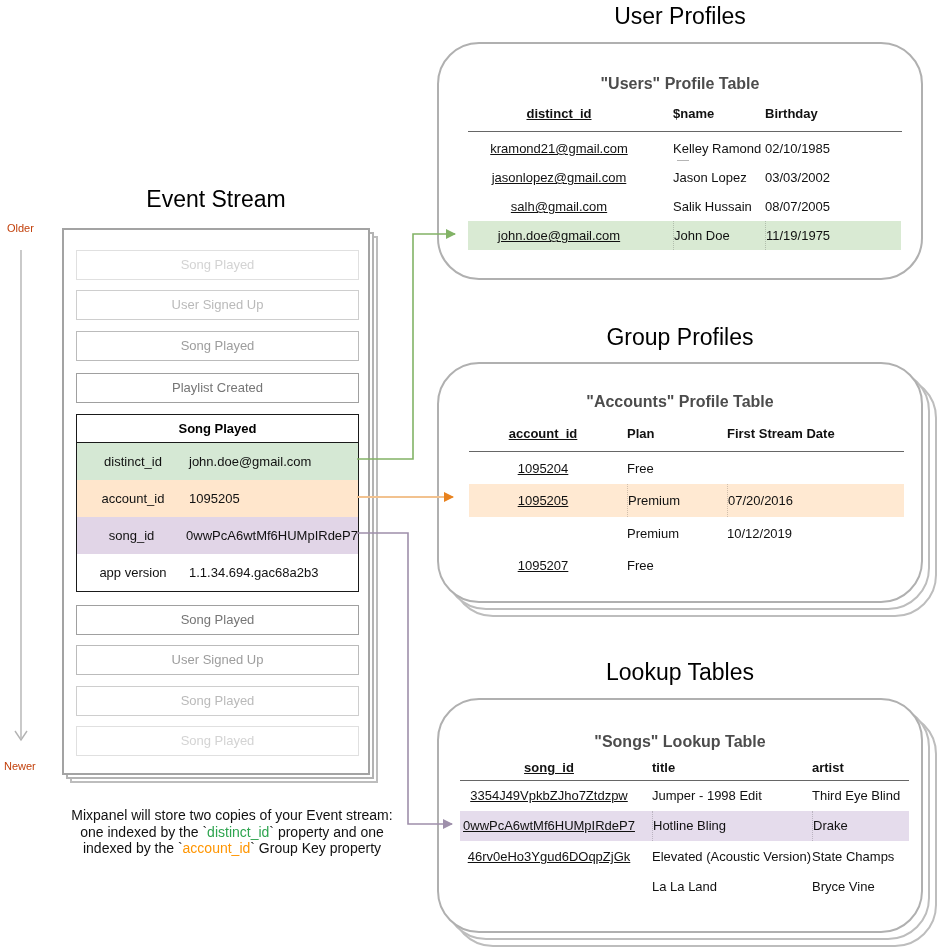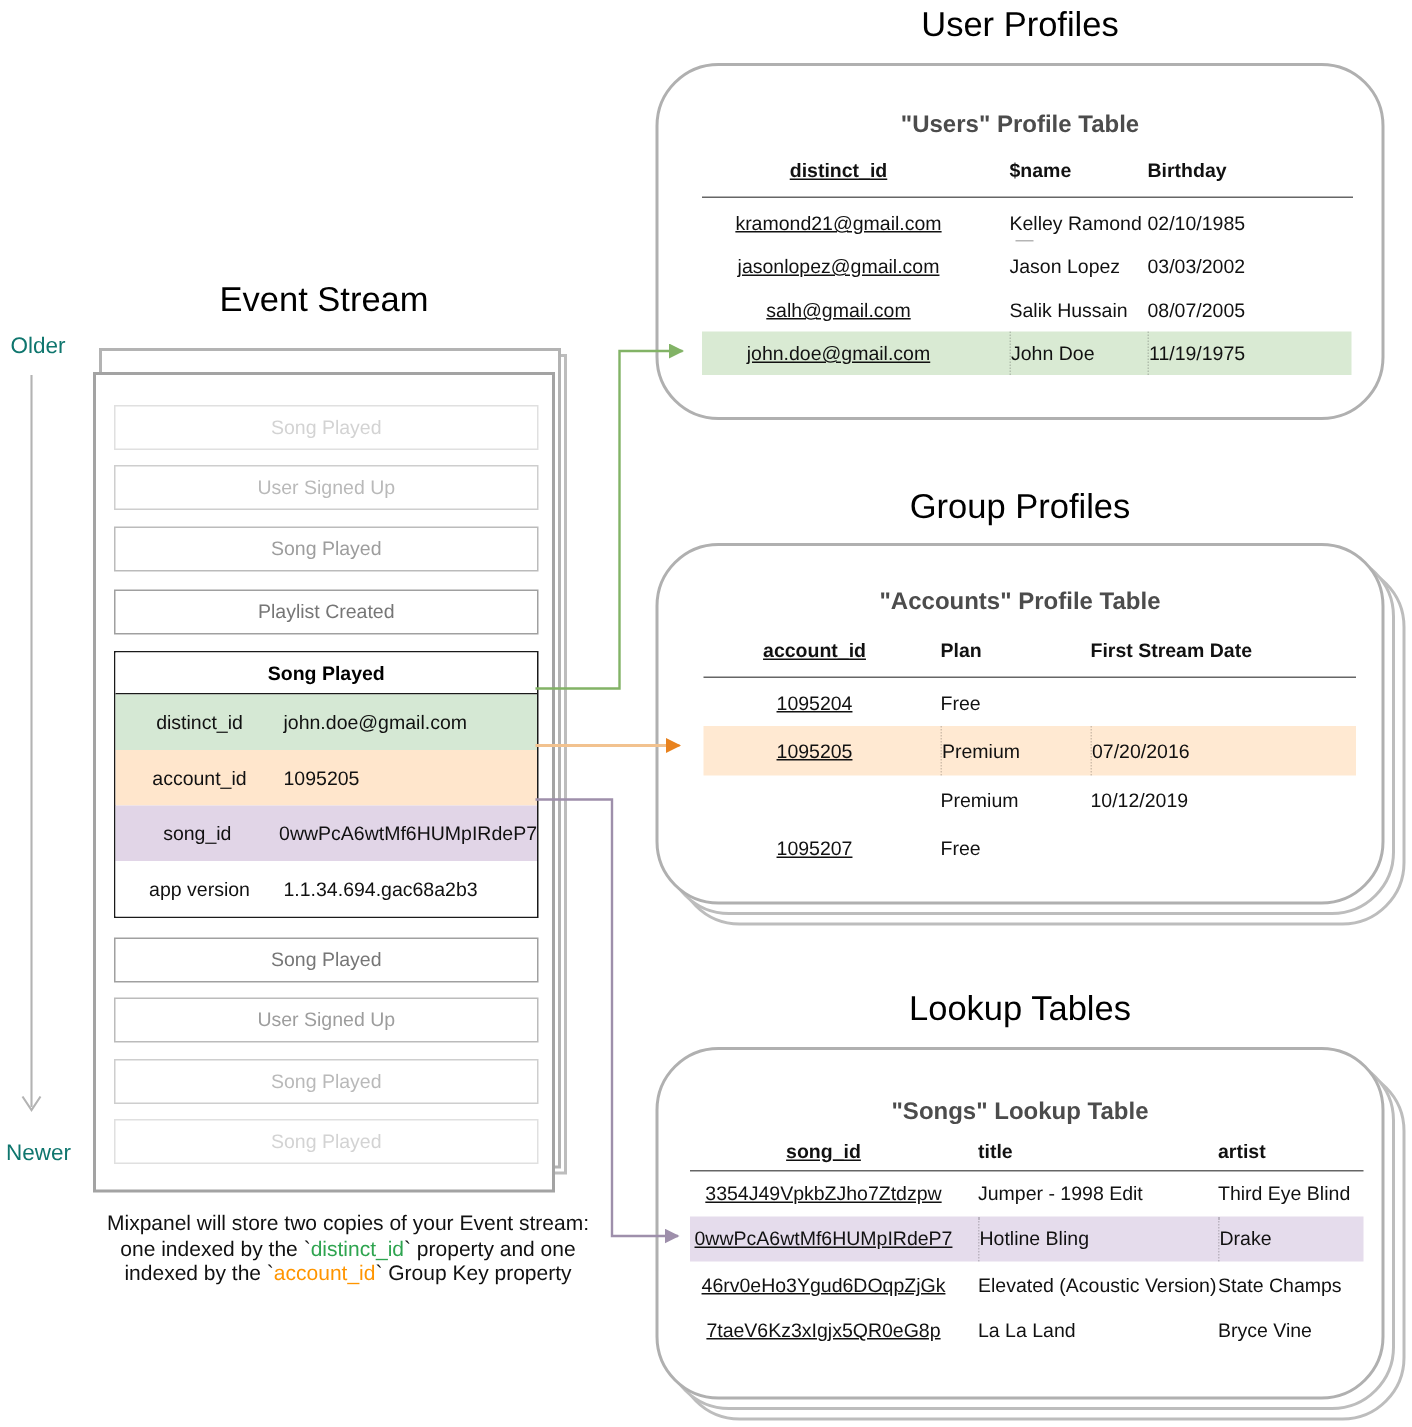--- a/index.html
+++ b/index.html
@@ -8,30 +8,30 @@
   .overlay{position:absolute;left:0;top:0;width:941px;height:951px;z-index:30;pointer-events:none;}
 
   
   .section-title{position:absolute;font-size:23px;color:#000;text-align:center;z-index:5;}
   .es-title{left:62px;width:308px;top:186px;}
   .up-title{left:437px;width:486px;top:3px;}
   .gp-title{left:437px;width:486px;top:324px;}
   .lt-title{left:437px;width:486px;top:659px;}
 
   
-  .timeline-label{position:absolute;font-size:15px;color:#0f766e;z-index:5;}
+  .timeline-label{position:absolute;font-size:11px;color:#c2410c;z-index:5;}
   .older{left:7px;top:222px;}
   .newer{left:4px;top:760px;}
 
   
   .es-layer{position:absolute;width:308px;height:547px;background:#fff;border:2px solid #bdbdbd;box-sizing:border-box;z-index:1;}
   .es-l2{left:70px;top:236px;}
   .es-l1{left:66px;top:232px;border-color:#b3b3b3;}
   .es-box{position:absolute;left:62px;top:228px;width:308px;height:547px;background:#fff;
-          border:2px solid #a3a3a3;box-sizing:border-box;z-index:2;margin-top:20px;}
+          border:2px solid #a3a3a3;box-sizing:border-box;z-index:2;}
   .ev{position:absolute;left:12px;width:283px;height:30px;line-height:28px;box-sizing:border-box;
       border:1px solid #9b9b9b;text-align:center;font-size:13px;color:#6f6f6f;background:#fff;}
   .f1{opacity:.30}.f2{opacity:.48}.f3{opacity:.68}.f4{opacity:.95}
 
   
   .ev-card{position:absolute;left:12px;top:184px;width:283px;box-sizing:border-box;
            border:1px solid #1a1a1a;background:#fff;}
   .ev-card-header{height:27px;line-height:27px;text-align:center;font-size:13px;font-weight:bold;
                   color:#000;border-bottom:1px solid #1a1a1a;background:#fff;}
   .crow{height:37px;display:flex;align-items:center;font-size:13px;color:#111;}
@@ -251,21 +251,20 @@
       <span class="c1 key">0wwPcA6wtMf6HUMpIRdeP7</span>
       <span class="c2">Hotline Bling</span>
       <span class="c3">Drake</span>
     </div>
     <div class="t-row r3">
       <span class="c1 key">46rv0eHo3Ygud6DOqpZjGk</span>
       <span class="c2">Elevated (Acoustic Version)</span>
       <span class="c3">State Champs</span>
     </div>
     <div class="t-row r4">
-      <span class="c1 key">7taeV6Kz3xIgjx5QR0eG8p</span>
       <span class="c2">La La Land</span>
       <span class="c3">Bryce Vine</span>
     </div>
   </div>
 
   <div class="caption">
     <div>
       <span>Mixpanel will store two copies of your Event stream:</span>
     </div>
     <div>

